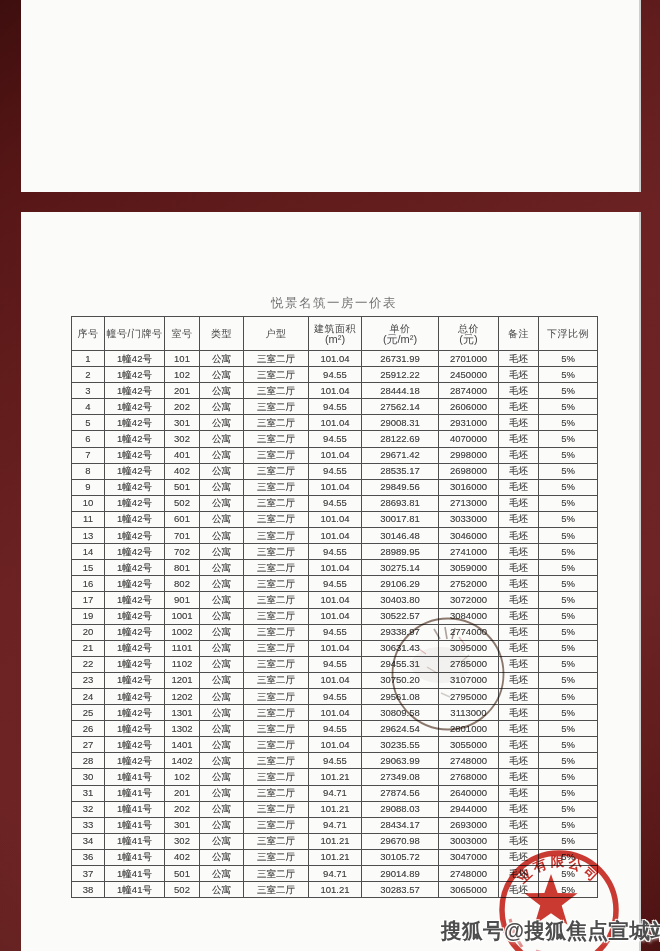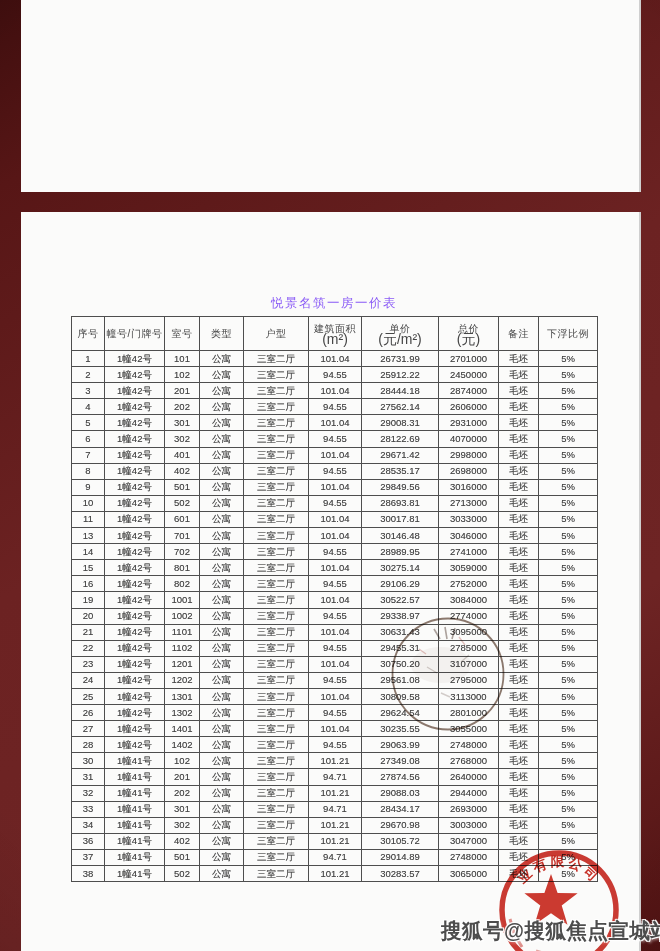--- a/index.html
+++ b/index.html
@@ -8,32 +8,32 @@
     background:
       radial-gradient(130% 100% at 50% 45%, rgba(0,0,0,0) 55%, rgba(0,0,0,.28) 100%),
       linear-gradient(150deg,#3f0e0e 0%,#571616 14%,#6c2222 45%,#6e2424 72%,#521313 100%);
     font-family:"Liberation Sans","DejaVu Sans",sans-serif;
   }
   .page{position:absolute;left:21px;width:618px;background:#fbfbfa;border-right:2px solid #cfcfcf;}
   #page1{top:0;height:192px;}
   #page2{top:212px;height:739px;overflow:hidden;}
   .doc-title{
     position:absolute;left:50px;top:83px;width:526px;text-align:center;
-    font-size:12.5px;color:#8b5cf6;letter-spacing:1.5px;
+    font-size:12.5px;color:#737373;letter-spacing:1.5px;
   }
   table.price{
     position:absolute;left:50px;top:104px;width:526px;
     border-collapse:collapse;table-layout:fixed;
   }
   table.price, table.price th, table.price td{border:1px solid #4e4e4e;}
   table.price{border-width:1.5px;border-color:#3c3c3c;}
   th,td{padding:0;text-align:center;vertical-align:middle;color:#464646;font-weight:normal;}
   thead th{height:33px;}
   .h-main{font-size:10px;line-height:11.5px;letter-spacing:.5px;}
-  .h-sub{font-size:14px;line-height:9.5px;}
+  .h-sub{font-size:11px;line-height:9.5px;}
   tbody td{height:15.1px;font-size:9.5px;line-height:10px;
     text-shadow:0 0 .5px rgba(70,70,70,.55);}
   .seal{position:absolute;pointer-events:none;mix-blend-mode:multiply;}
   #mid-seal{left:389px;top:615px;z-index:5;}
   #corner-seal{left:496px;top:847px;z-index:20;}
   .watermark{
     position:absolute;left:441px;top:917px;z-index:30;
     font-size:20.5px;font-weight:bold;color:#4d4d4d;letter-spacing:.5px;
     text-shadow:-1px -1px 0 rgba(255,255,255,.95),1px -1px 0 rgba(255,255,255,.95),
                 -1px 1px 0 rgba(255,255,255,.95),1px 1px 0 rgba(255,255,255,.95),
@@ -274,20 +274,32 @@
           <td>802</td>
           <td>公寓</td>
           <td>三室二厅</td>
           <td>94.55</td>
           <td>29106.29</td>
           <td>2752000</td>
           <td>毛坯</td>
           <td>5%</td>
         </tr>
         <tr>
+          <td>17</td>
+          <td>1幢42号</td>
+          <td>901</td>
+          <td>公寓</td>
+          <td>三室二厅</td>
+          <td>101.04</td>
+          <td>30403.80</td>
+          <td>3072000</td>
+          <td>毛坯</td>
+          <td>5%</td>
+        </tr>
+        <tr>
           <td>19</td>
           <td>1幢42号</td>
           <td>1001</td>
           <td>公寓</td>
           <td>三室二厅</td>
           <td>101.04</td>
           <td>30522.57</td>
           <td>3084000</td>
           <td>毛坯</td>
           <td>5%</td>

